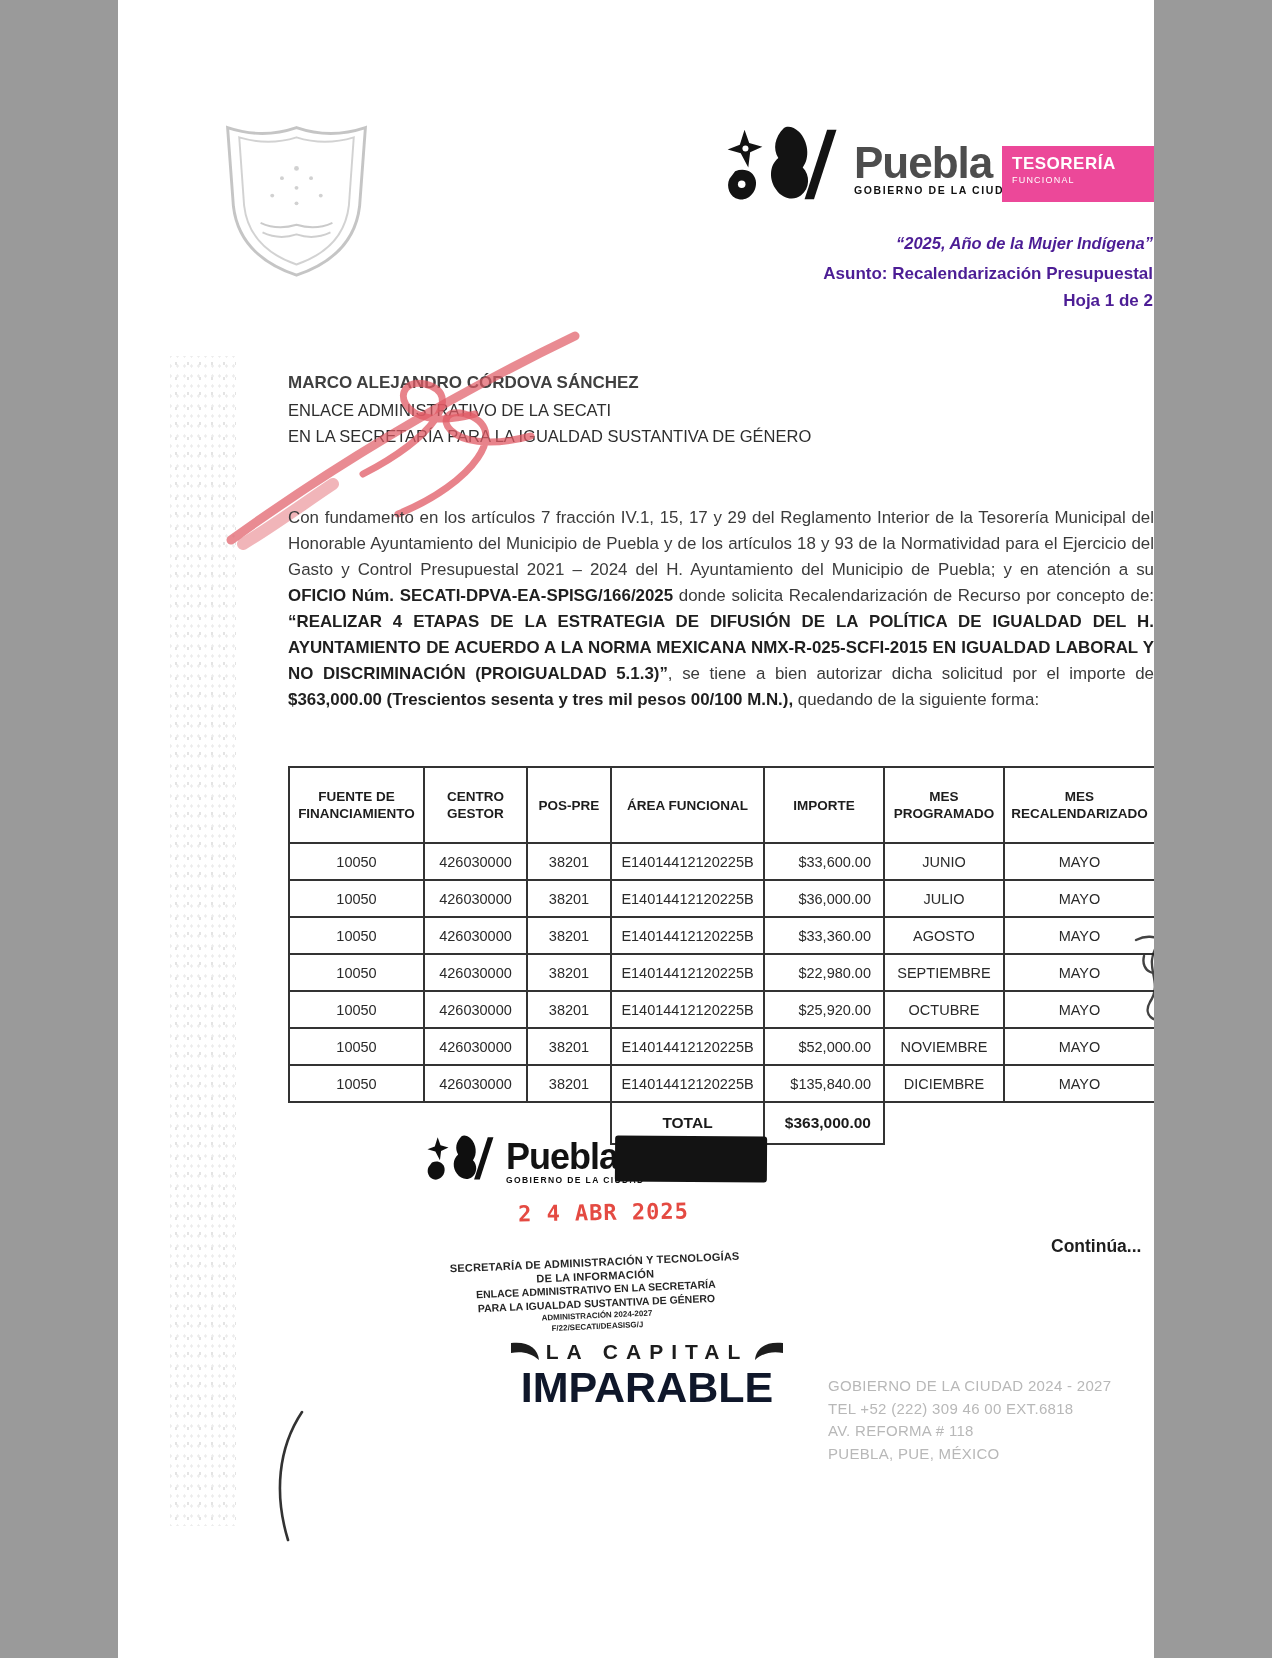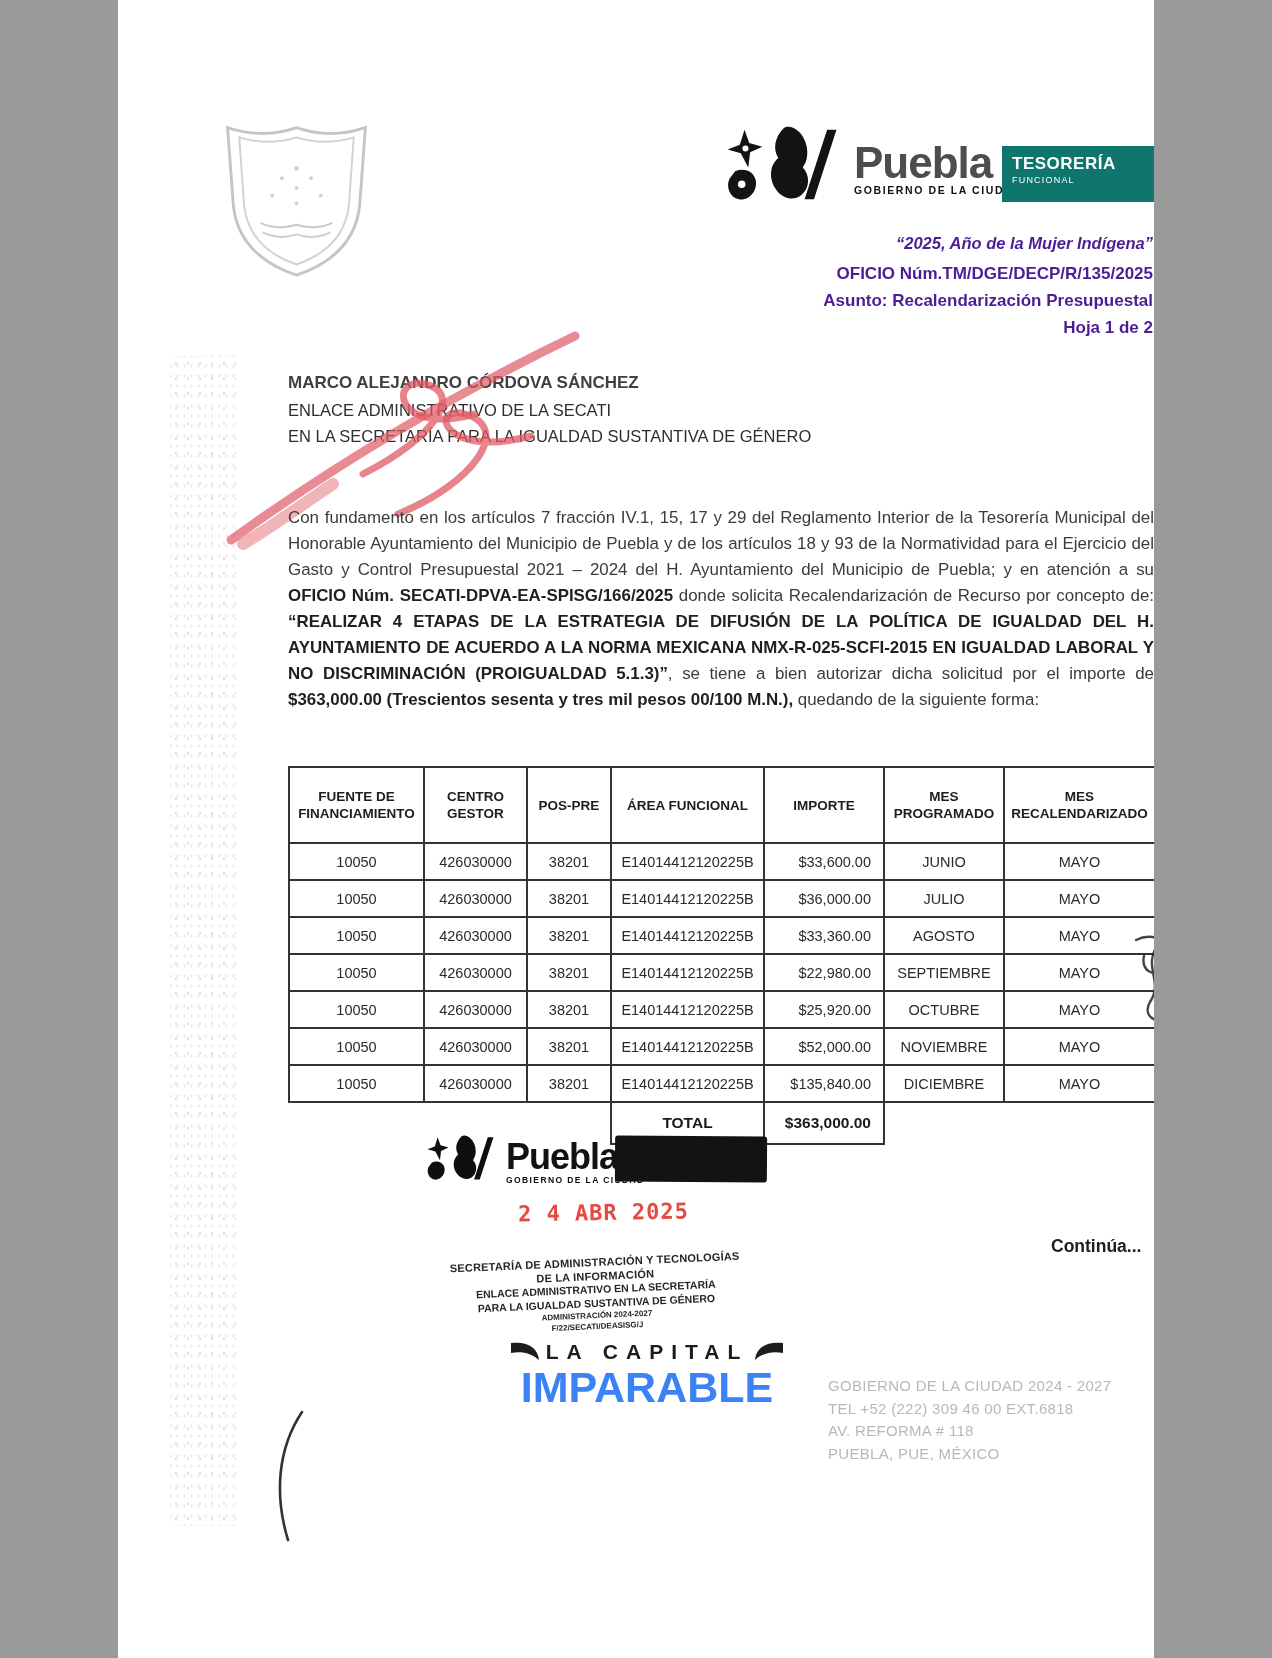--- a/index.html
+++ b/index.html
@@ -18,21 +18,21 @@
     background-size:12px 15px, 7px 10px;
     background-position:0 0, 4px 5px;
     opacity:.55;
   }
   .shield { position:absolute; left:96px; top:114px; opacity:.6; }
   .logo-header { position:absolute; left:604px; top:124px; display:flex; align-items:center; gap:10px; }
   .brand { font-size:44px; font-weight:bold; color:#4d4d4d; letter-spacing:-1px; line-height:46px; }
   .brand-sub { font-size:10.5px; font-weight:bold; letter-spacing:1.6px; color:#111; margin-top:-2px; }
   .tesoreria-box {
     position:absolute; left:884px; top:146px; width:153px; height:56px;
-    background:#0f766e; color:#fff; padding:8px 10px;
+    background:#ec4899; color:#fff; padding:8px 10px;
   }
   .tb1 { font-size:17px; font-weight:bold; letter-spacing:.5px; }
   .tb2 { font-size:9px; letter-spacing:1.2px; margin-top:1px; }
   .doc-meta { position:absolute; left:535px; top:234px; width:500px; text-align:right; color:#4c1d95; }
   .motto { font-style:italic; font-weight:bold; font-size:16.5px; margin-bottom:7px; }
   .meta-line { font-weight:bold; font-size:17px; line-height:27px; }
   .recipient { position:absolute; left:170px; top:370px; color:#2e2e2e; }
   .r-name { font-weight:bold; font-size:17px; line-height:26.5px; color:#404040; }
   .r-line { font-size:16.5px; line-height:26.5px; }
   .r-presente { font-size:16px; line-height:27px; letter-spacing:7px; }
@@ -63,21 +63,21 @@
     letter-spacing:1px; transform:rotate(-1deg); opacity:.92;
   }
   .seal-text { position:absolute; left:316px; top:1256px; width:324px; text-align:center; transform:rotate(-2.5deg); color:#262626; }
   .seal-a { font-size:11px; font-weight:bold; line-height:13.5px; letter-spacing:.2px; }
   .seal-b { font-size:10.5px; font-weight:bold; line-height:13.5px; }
   .seal-c { font-size:8px; font-weight:bold; line-height:11px; }
   .continua { position:absolute; left:933px; top:1236px; font-weight:bold; font-size:17.5px; color:#1e1e1e; }
   .capital-logo { position:absolute; left:386px; top:1340px; width:286px; text-align:center; }
   .cap-row { display:flex; align-items:flex-start; justify-content:center; gap:6px; }
   .la-capital { font-size:21px; font-weight:bold; letter-spacing:8px; color:#1d1d1d; }
-  .imparable { font-size:43px; font-weight:bold; letter-spacing:0; color:#3b82f6; margin-top:-3px; }
+  .imparable { font-size:43px; font-weight:bold; letter-spacing:0; color:#0f172a; margin-top:-3px; }
   .footer-contact { position:absolute; left:710px; top:1375px; color:#b8b8b8; font-size:15px; line-height:22.5px; letter-spacing:.3px; }
   .pen-stroke { position:absolute; left:140px; top:1408px; }
 </style>
 </head>
 <body>
 
 <div class="page">
 
   <div class="edge-pattern"></div>
 
@@ -119,21 +119,20 @@
       <div class="brand-sub">GOBIERNO DE LA CIUDAD</div>
     </div>
   </div>
   <div class="tesoreria-box">
     <div class="tb1">TESORERÍA</div>
     <div class="tb2">FUNCIONAL</div>
   </div>
 
   <div class="doc-meta">
     <div class="motto">“2025, Año de la Mujer Indígena”</div>
-    <div class="meta-line">OFICIO Núm.TM/DGE/DECP/R/135/2025</div>
     <div class="meta-line">Asunto: Recalendarización Presupuestal</div>
     <div class="meta-line">Hoja 1 de 2</div>
   </div>
 
   <div class="recipient">
     <div class="r-name">MARCO ALEJANDRO CÓRDOVA SÁNCHEZ</div>
     <div class="r-line">ENLACE ADMINISTRATIVO DE LA SECATI</div>
     <div class="r-line">EN LA SECRETARÍA PARA LA IGUALDAD SUSTANTIVA DE GÉNERO</div>
   </div>
 

